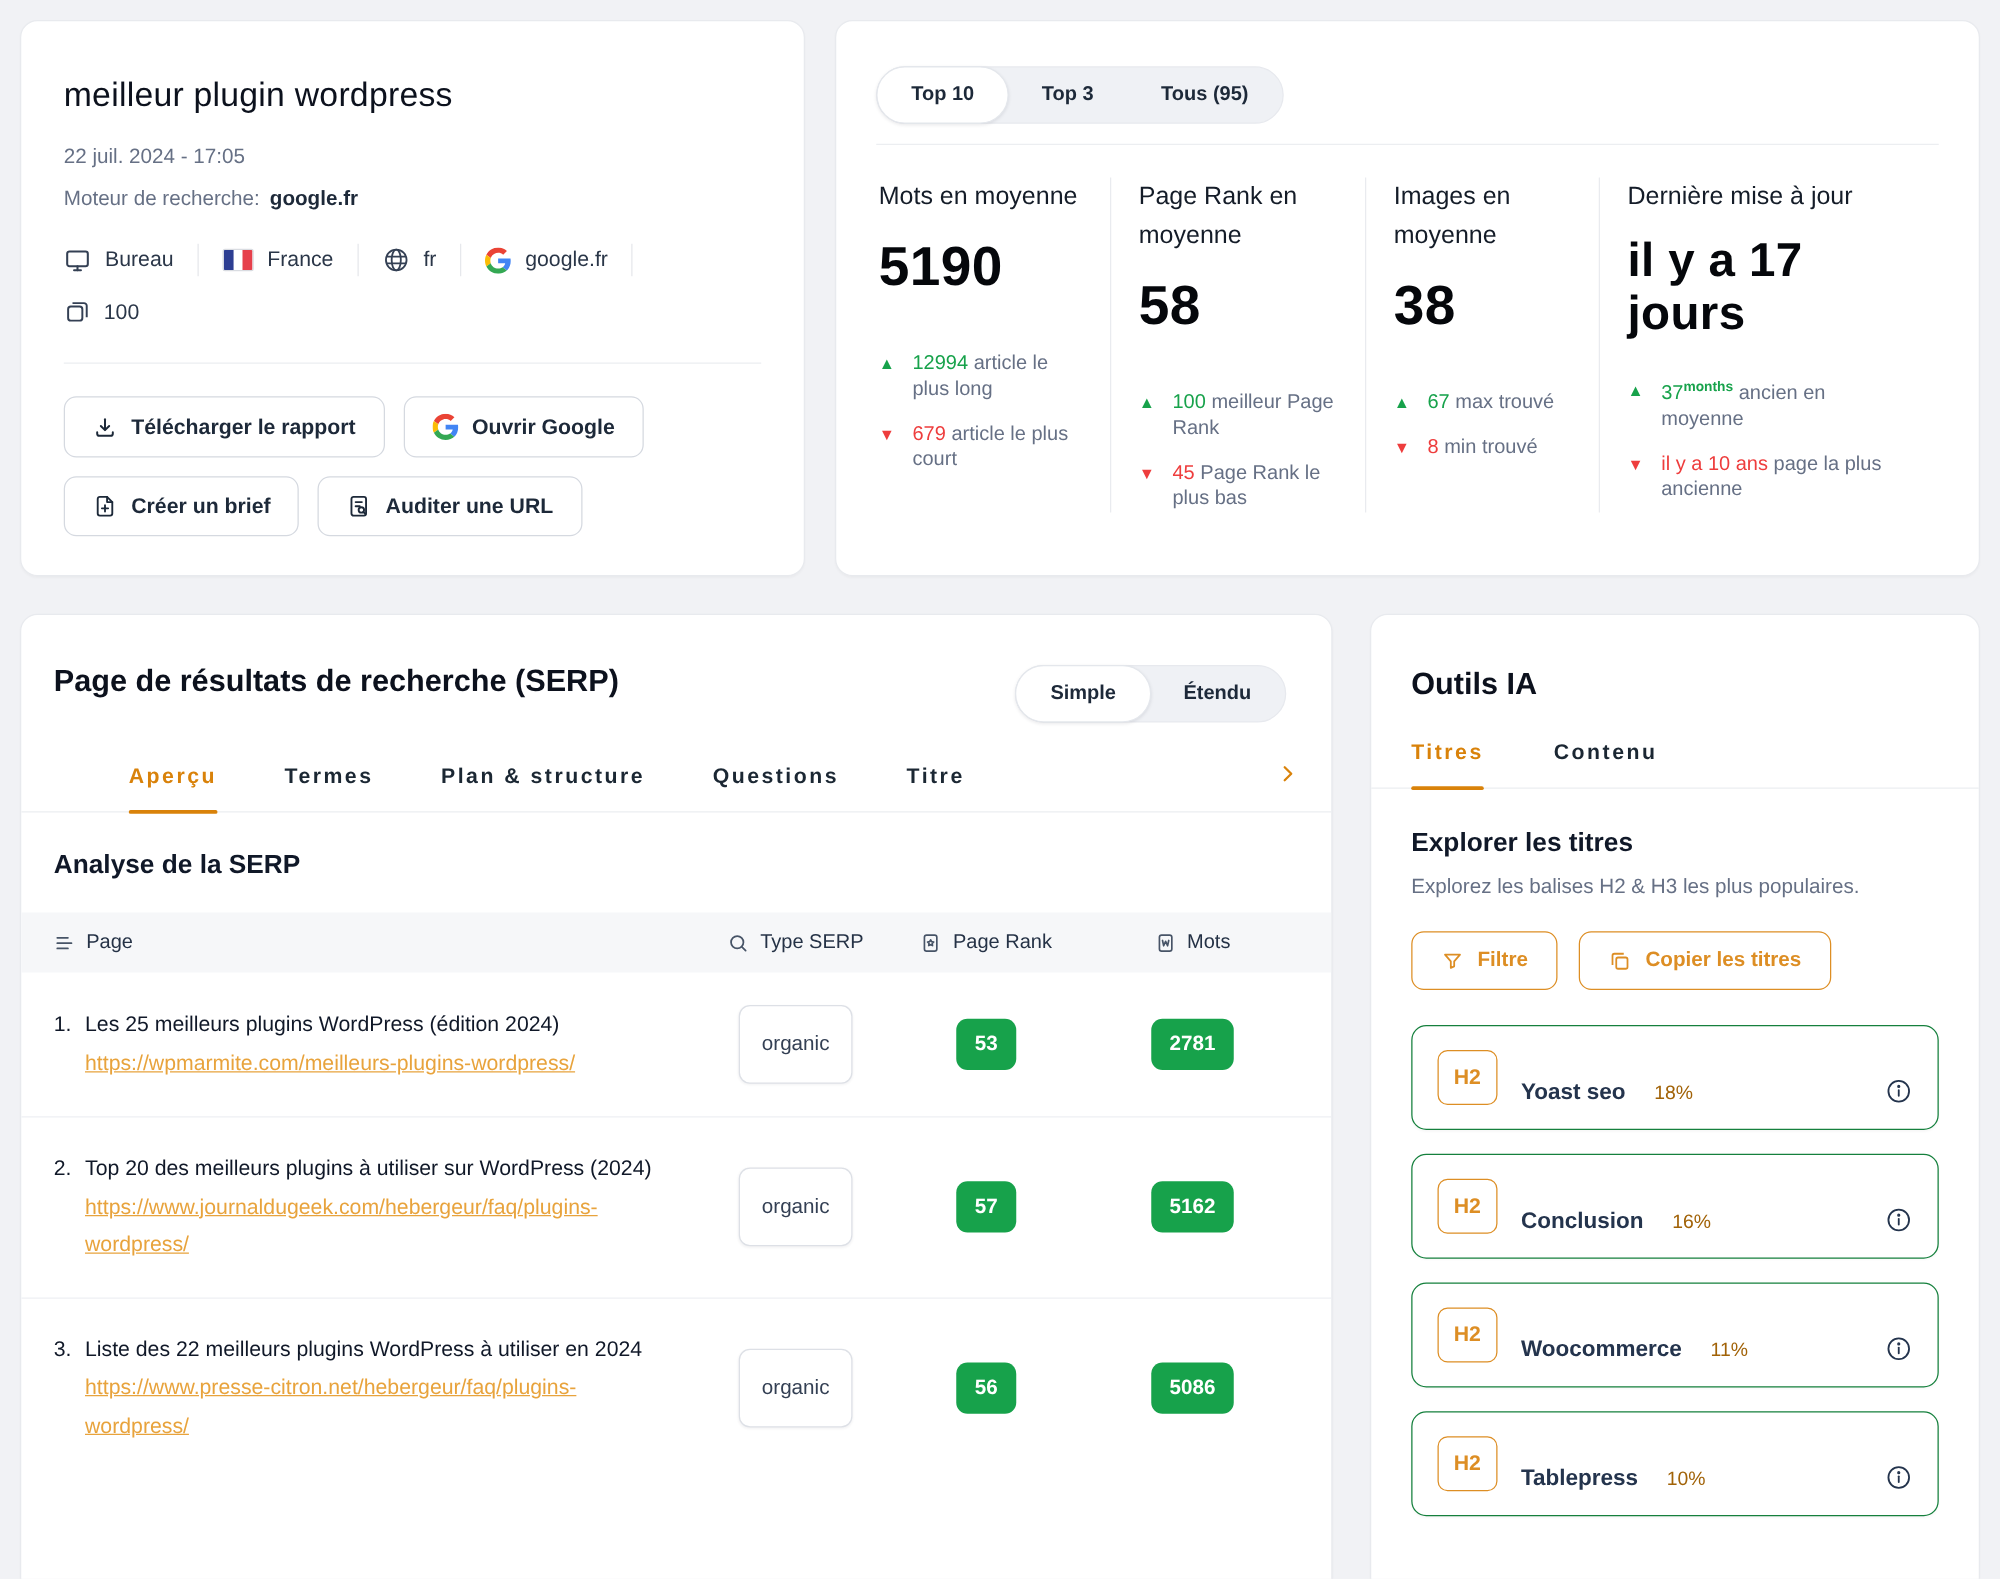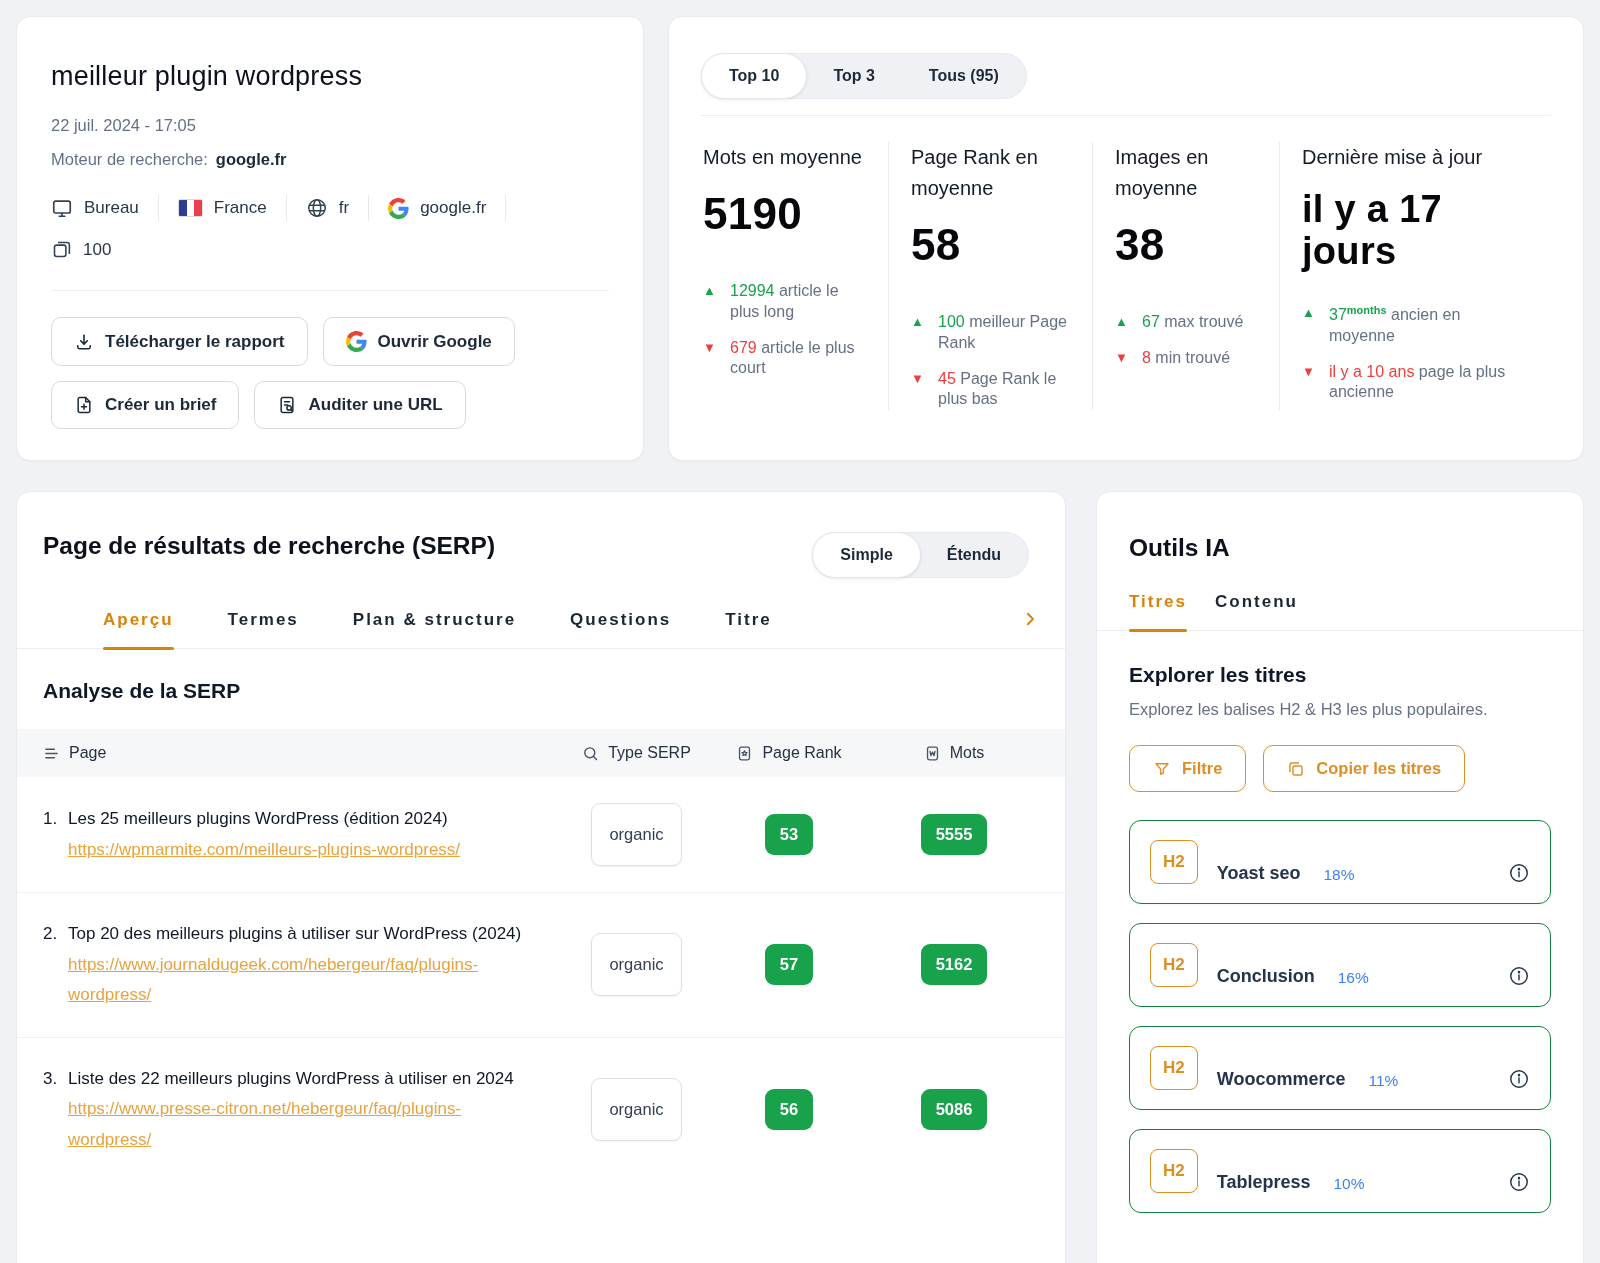--- a/index.html
+++ b/index.html
@@ -94,21 +94,21 @@
     padding:21px 17px; font-size:16.5px; color:#344054; box-shadow:0 1px 2px rgba(16,24,40,.05);
   }
   .pill-green {
     background:#17a24b; color:#fff; border-radius:9px;
     padding:11px 15px; font-size:16.5px; font-weight:600; min-width:46px; text-align:center;
   }
 
   
   .ai-card { width:488px; flex:none; min-height:860px; padding:42px 32px 0 32px; }
   .ai-title { font-size:24.5px; font-weight:700; color:#0c111d; }
-  .ai-tabs { display:flex; gap:28px; margin:30px -32px 0 -32px; padding:0 32px; border-bottom:1px solid #eceef1; }
+  .ai-tabs { display:flex; gap:56px; margin:30px -32px 0 -32px; padding:0 32px; border-bottom:1px solid #eceef1; }
   .ai-section-title { margin-top:32px; font-size:21px; font-weight:600; color:#101828; }
   .ai-sub { margin-top:13px; font-size:16.5px; color:#667085; }
   .ai-btns { margin-top:26px; display:flex; gap:17px; }
   .btn-orange {
     display:inline-flex; align-items:center; gap:11px;
     padding:13px 23px; background:#fff;
     border:1.5px solid #dd8e24; border-radius:10px;
     font-size:16.5px; font-weight:600; color:#dd8e24; cursor:pointer;
     font-family:"Liberation Sans", sans-serif;
   }
@@ -116,21 +116,21 @@
   .h-item {
     display:flex; align-items:flex-end; gap:19px;
     border:1px solid #15803d; border-radius:12px; padding:19px 20px;
     background:#fff; box-shadow:0 1px 2px rgba(16,24,40,.03);
   }
   .h2-badge {
     border:1.5px solid #dd8e24; color:#dd8e24; border-radius:8px;
     padding:11px 12px; font-size:17px; font-weight:600;
   }
   .h-name { font-size:18px; font-weight:600; color:#24344d; }
-  .h-pct { font-size:15.5px; color:#3b82f6; margin-left:4px; }
+  .h-pct { font-size:15.5px; color:#a16207; margin-left:4px; }
   .h-info { margin-left:auto; cursor:pointer; display:inline-flex; }
 </style>
 </head>
 <body>
 
 <div class="page">
 
   <div class="row-top">
 
     <div class="card kw-card">
@@ -393,21 +393,21 @@
             <a class="page-link">https://wpmarmite.com/meilleurs-plugins-wordpress/</a>
           </span>
         </div>
         <div class="cell-center">
             <span class="pill-outline">organic</span>
           </div>
         <div class="cell-center">
             <span class="pill-green">53</span>
           </div>
         <div class="cell-center">
-            <span class="pill-green">5555</span>
+            <span class="pill-green">2781</span>
           </div>
       </div>
 
       <div class="trow">
         <div class="page-cell">
           <span class="rank-num">2.</span>
           <span class="page-cell-body">
             <span class="page-title">Top 20 des meilleurs plugins à utiliser sur WordPress (2024)</span><br>
             <a class="page-link">https://www.journaldugeek.com/hebergeur/faq/plugins-wordpress/</a>
           </span>

